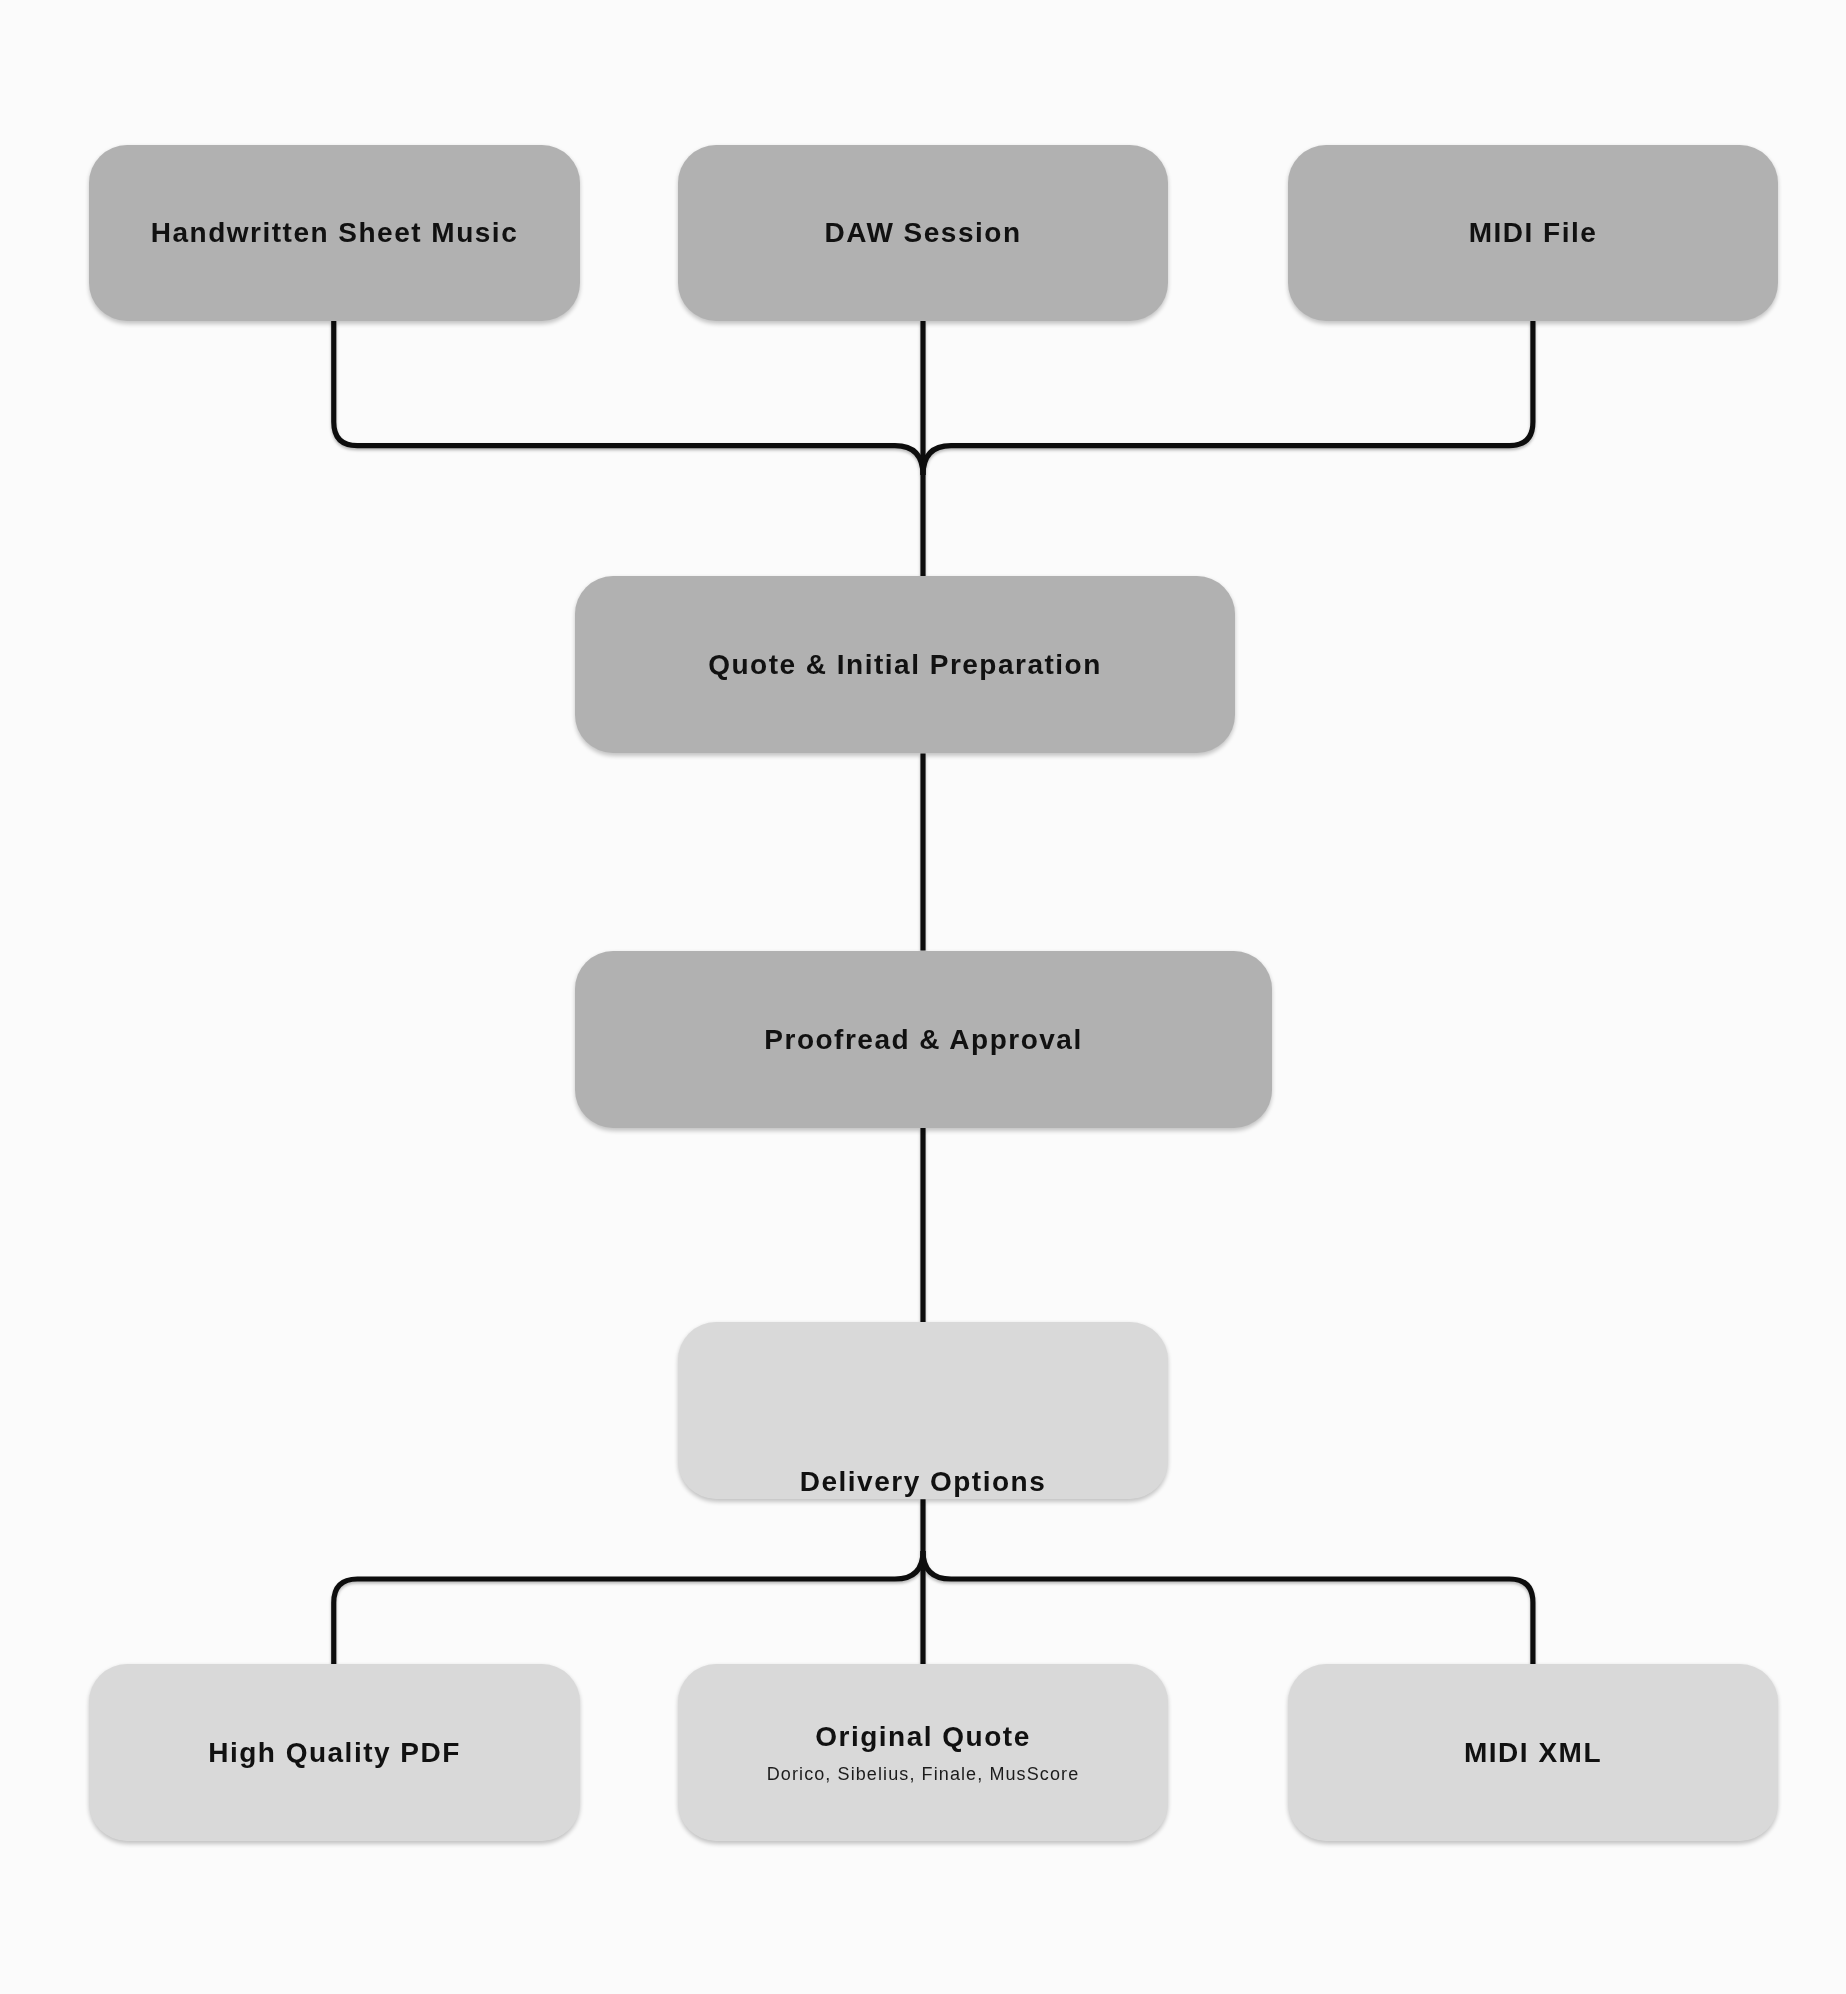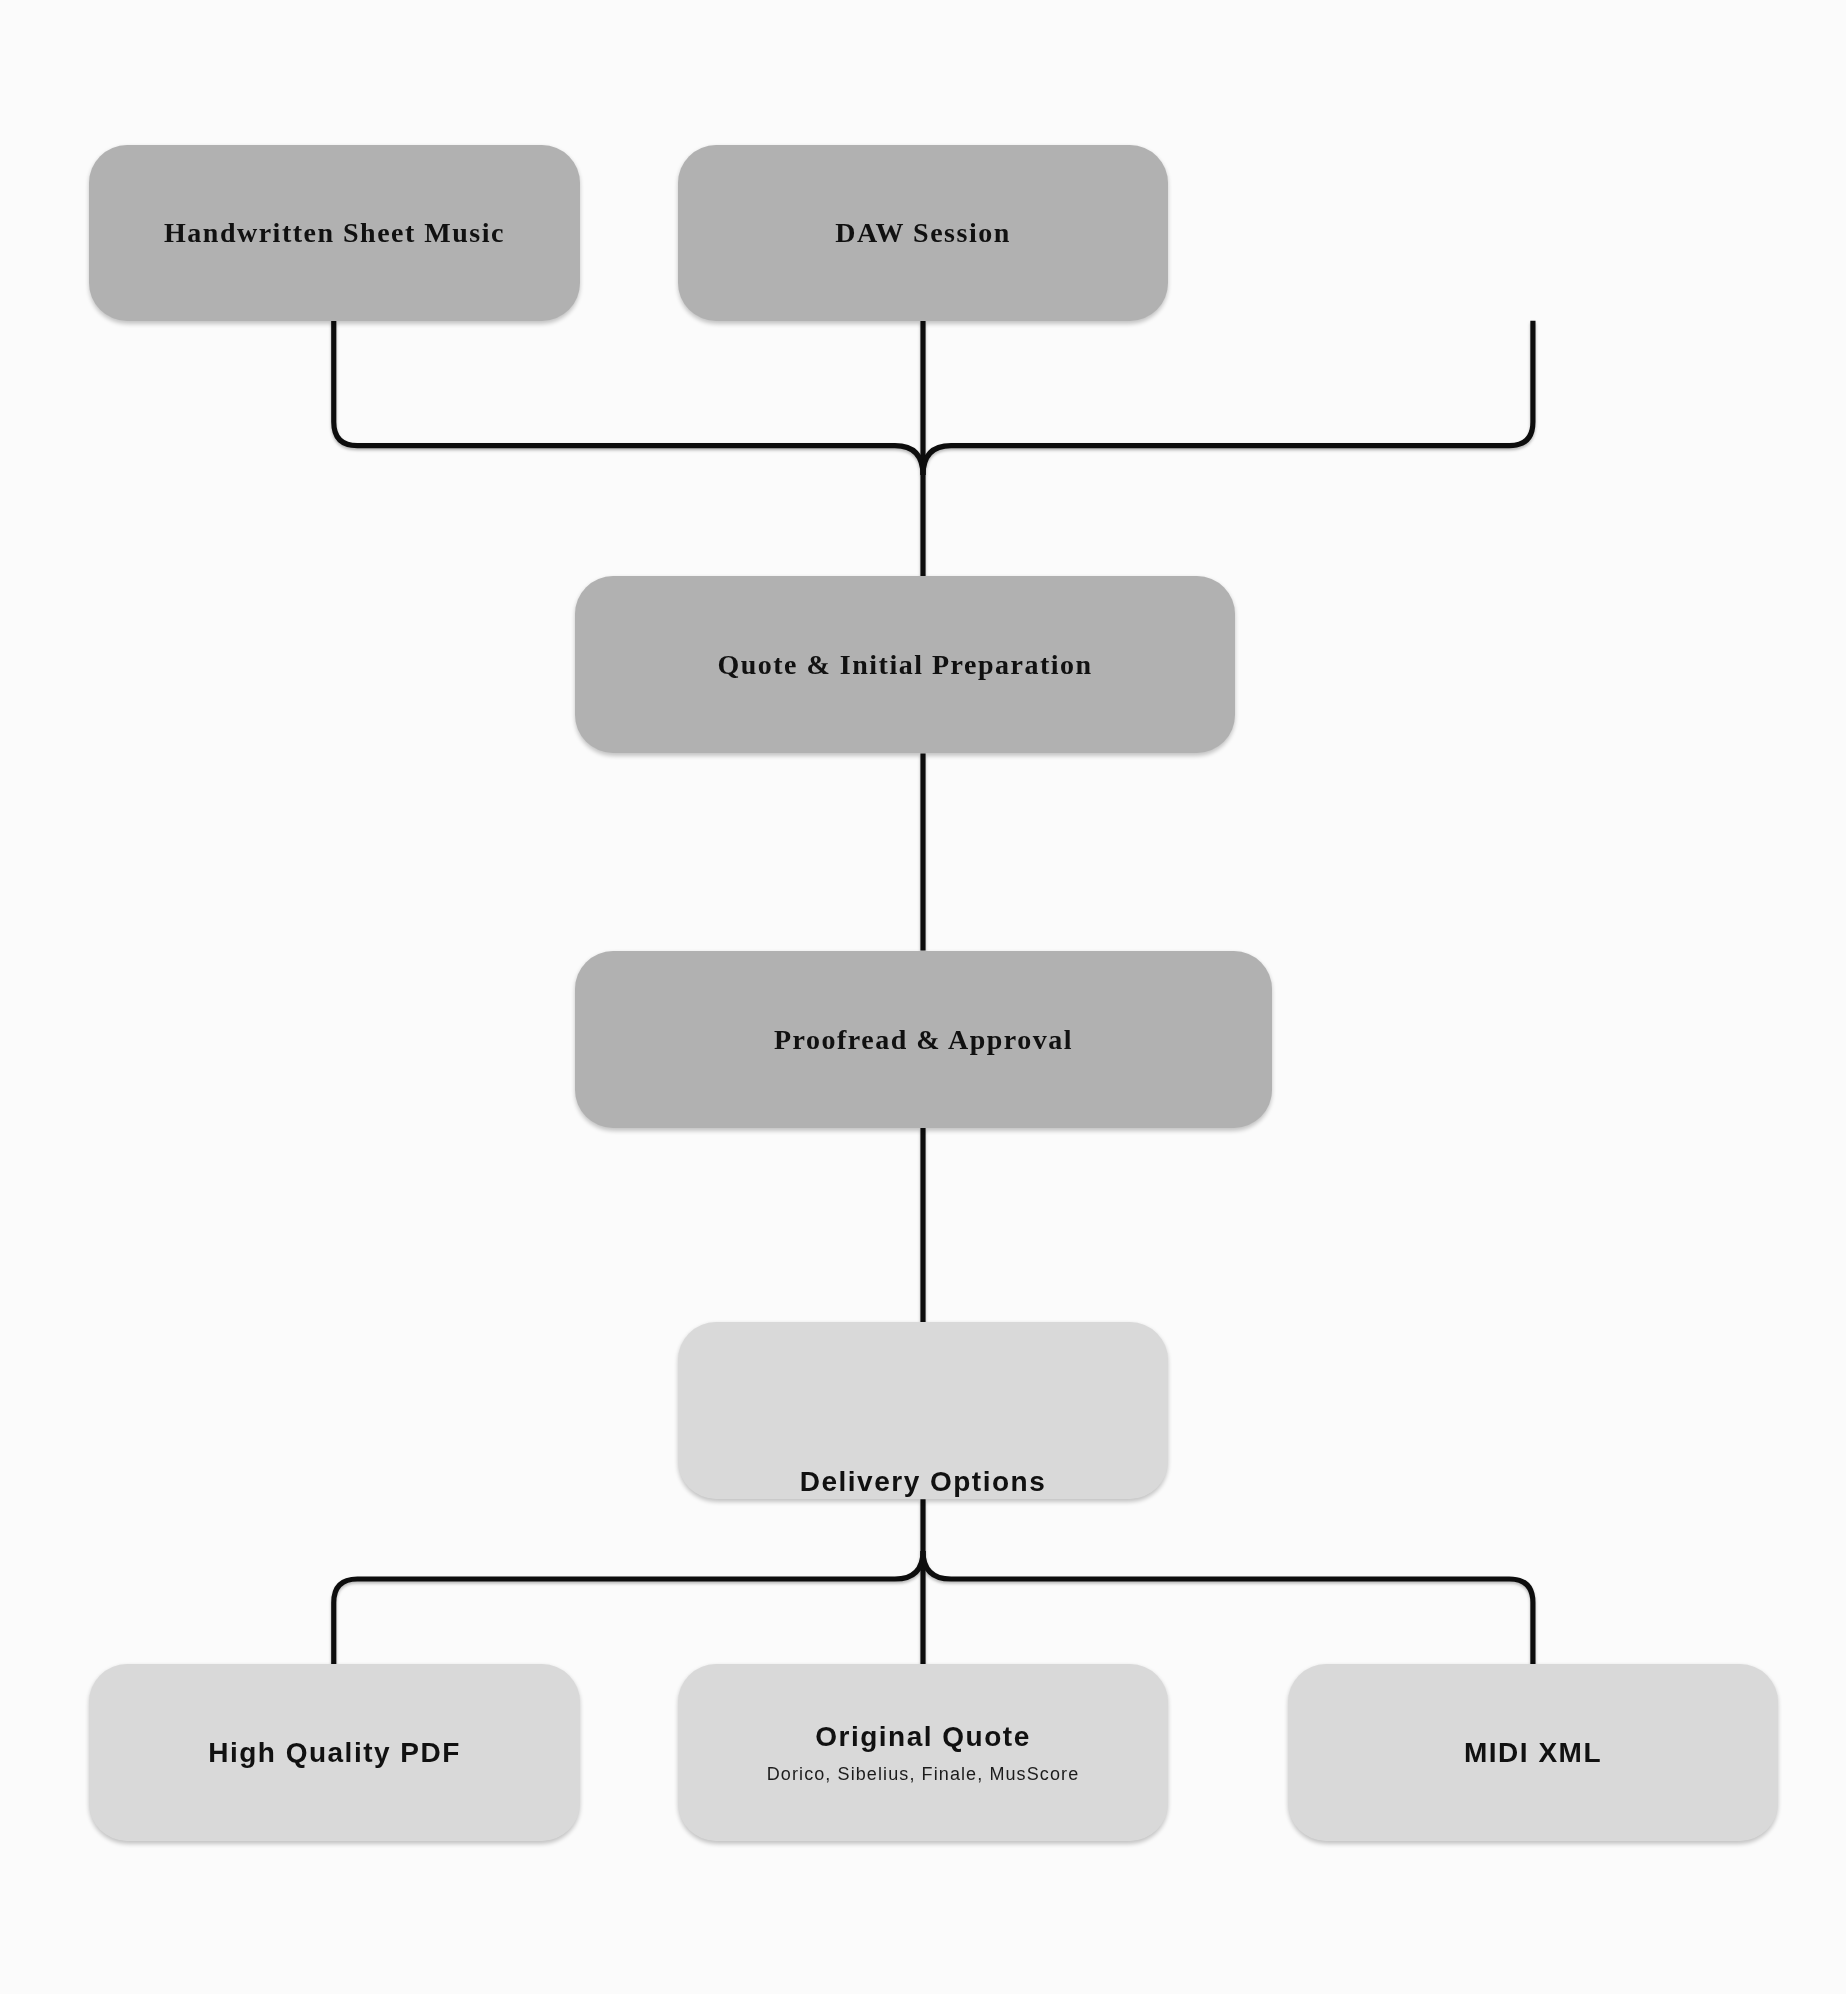--- a/index.html
+++ b/index.html
@@ -38,21 +38,21 @@
   .node {
     position: absolute;
     border-radius: 38px;
     display: flex;
     flex-direction: column;
     align-items: center;
     justify-content: center;
     text-align: center;
     box-shadow: 0 2.2px 4.4px rgba(0,0,0,0.22);
   }
-  .node.dark  { background: var(--node-dark); font-family: Liberation Serif, serif; }
+  .node.dark  { background: var(--node-dark); }
   .node.light { background: var(--node-light); }
   .node .label {
     font-size: 28px;
     font-weight: 600;
     letter-spacing: 1.5px;
     color: var(--text);
     line-height: 1.2;
   }
   .node.light .label { font-weight: 700; }
   .node .sublabel {
@@ -84,20 +84,23 @@
   </svg>
 
   <div class="node dark" style="left:89px; top:145px; width:491px; height:176px;">
     <span class="label">Handwritten Sheet Music</span>
   </div>
 
   <div class="node dark" style="left:678px; top:145px; width:490px; height:176px;">
     <span class="label">DAW Session</span>
   </div>
 
+  <div class="node dark" style="left:1288px; top:145px; width:490px; height:176px;">
+    <span class="label">MIDI File</span>
+  </div>
 
   <div class="node dark" style="left:575px; top:576px; width:660px; height:177px;">
     <span class="label">Quote &amp; Initial Preparation</span>
   </div>
 
   <div class="node dark" style="left:575px; top:951px; width:697px; height:177px;">
     <span class="label">Proofread &amp; Approval</span>
   </div>
 
   <div class="node light" style="left:678px; top:1322px; width:490px; height:177px;justify-content:flex-end;">

